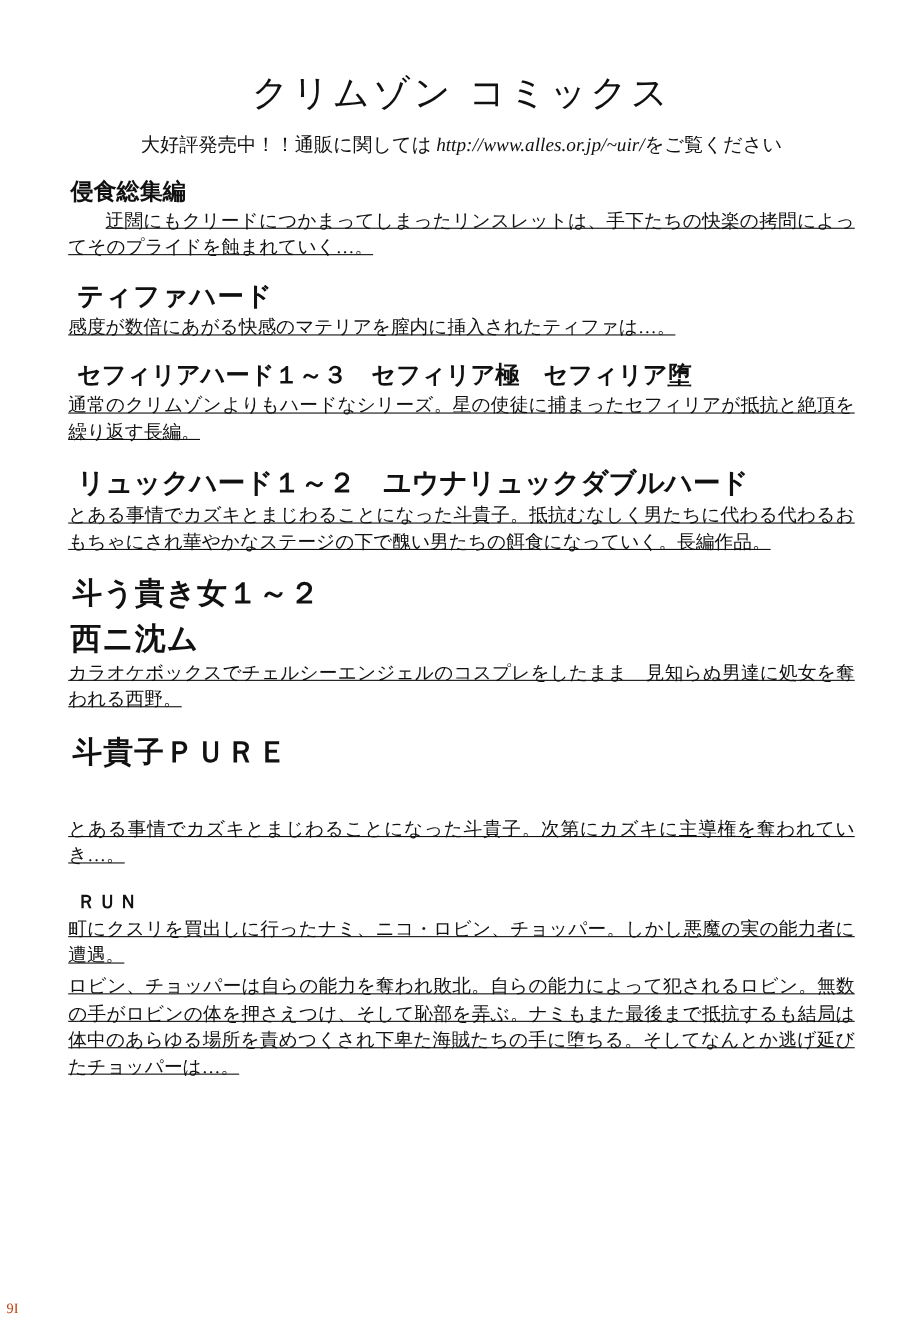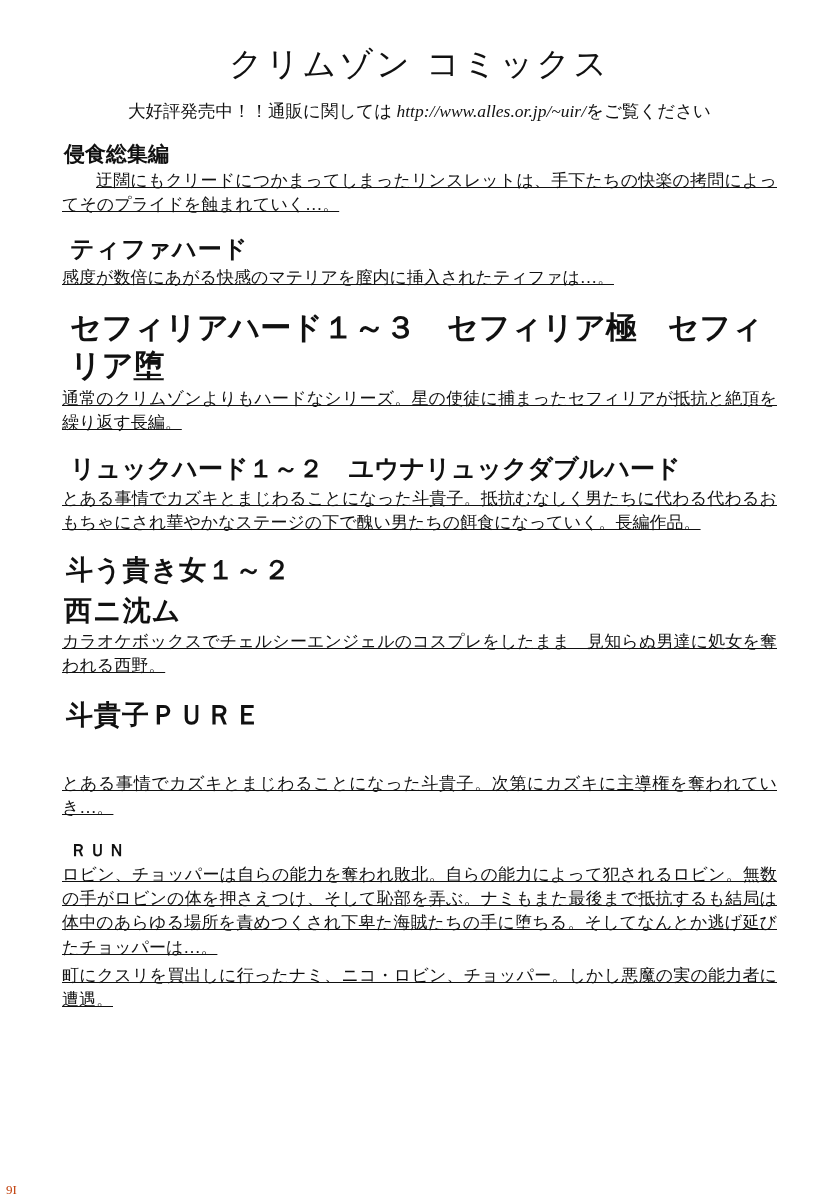--- a/index.html
+++ b/index.html
@@ -14,21 +14,21 @@
     color: #111111;
     position: relative;
     overflow: hidden;
   }
   .page {
     position: absolute;
     left: 0; top: 0;
     width: 839px;
     height: 1200px;
     box-sizing: border-box;
-    padding: 24px 62px 0 62px;
+    padding: 44px 62px 0 62px;
   }
   .masthead {
     text-align: center;
     font-size: 33px;
     letter-spacing: 3px;
     font-weight: 400;
     margin: 18px 0 0 0;
     font-family: "DejaVu Serif", "Liberation Serif", serif;
   }
   .subhead {
@@ -62,21 +62,21 @@
     font-family: "Liberation Serif", "DejaVu Serif", serif;
     text-decoration: underline;
   }
   
   .e0 .entry-title { font-size: 21px; margin-left: 2px; }
   .e0 .entry-body { text-indent: 2em; margin-bottom: 16px; }
 
   .e1 .entry-title { font-size: 24px; margin-left: 8px; letter-spacing: 1px; margin-top: 4px;}
   .e1 .entry-body { margin-bottom: 18px; }
 
-  .e2 .entry-title { font-size: 31px; margin-left: 8px; letter-spacing: 0px; margin-top: 4px;}
+  .e2 .entry-title { font-size: 22px; margin-left: 8px; letter-spacing: 0px; margin-top: 4px;}
   .e2 .entry-body { margin-bottom: 18px; }
 
   .e3 .entry-title { font-size: 25px; margin-left: 8px; margin-top: 4px;}
   .e3 .entry-body { margin-bottom: 18px; }
 
   .e4 .entry-title { font-size: 27px; margin-left: 4px; letter-spacing: 1px; margin-top: 6px;}
   .e4 .entry-body { margin-bottom: 20px; }
 
   .e5 .entry-title { font-size: 28px; margin-left: 2px; letter-spacing: 1px; margin-top: 6px;}
   .e5 .entry-body { margin-bottom: 20px; }
@@ -138,20 +138,20 @@
       <div class="entry-body">カラオケボックスでチェルシーエンジェルのコスプレをしたまま　見知らぬ男達に処女を奪われる西野。</div>
     </div>
 
     <div class="entry e6">
       <div class="entry-title">斗貴子ＰＵＲＥ</div>
       <div class="entry-body">とある事情でカズキとまじわることになった斗貴子。次第にカズキに主導権を奪われていき…。</div>
     </div>
 
     <div class="entry e7">
       <div class="entry-title">ＲＵＮ</div>
+      <div class="entry-body">町にクスリを買出しに行ったナミ、ニコ・ロビン、チョッパー。しかし悪魔の実の能力者に遭遇。</div>
       <div class="entry-body">ロビン、チョッパーは自らの能力を奪われ敗北。自らの能力によって犯されるロビン。無数の手がロビンの体を押さえつけ、そして恥部を弄ぶ。ナミもまた最後まで抵抗するも結局は体中のあらゆる場所を責めつくされ下卑た海賊たちの手に堕ちる。そしてなんとか逃げ延びたチョッパーは…。</div>
-      <div class="entry-body">町にクスリを買出しに行ったナミ、ニコ・ロビン、チョッパー。しかし悪魔の実の能力者に遭遇。</div>
     </div>
 
   </div>
 
   <div class="corner-mark">9I</div>
 </div>
 
 </body></html>

